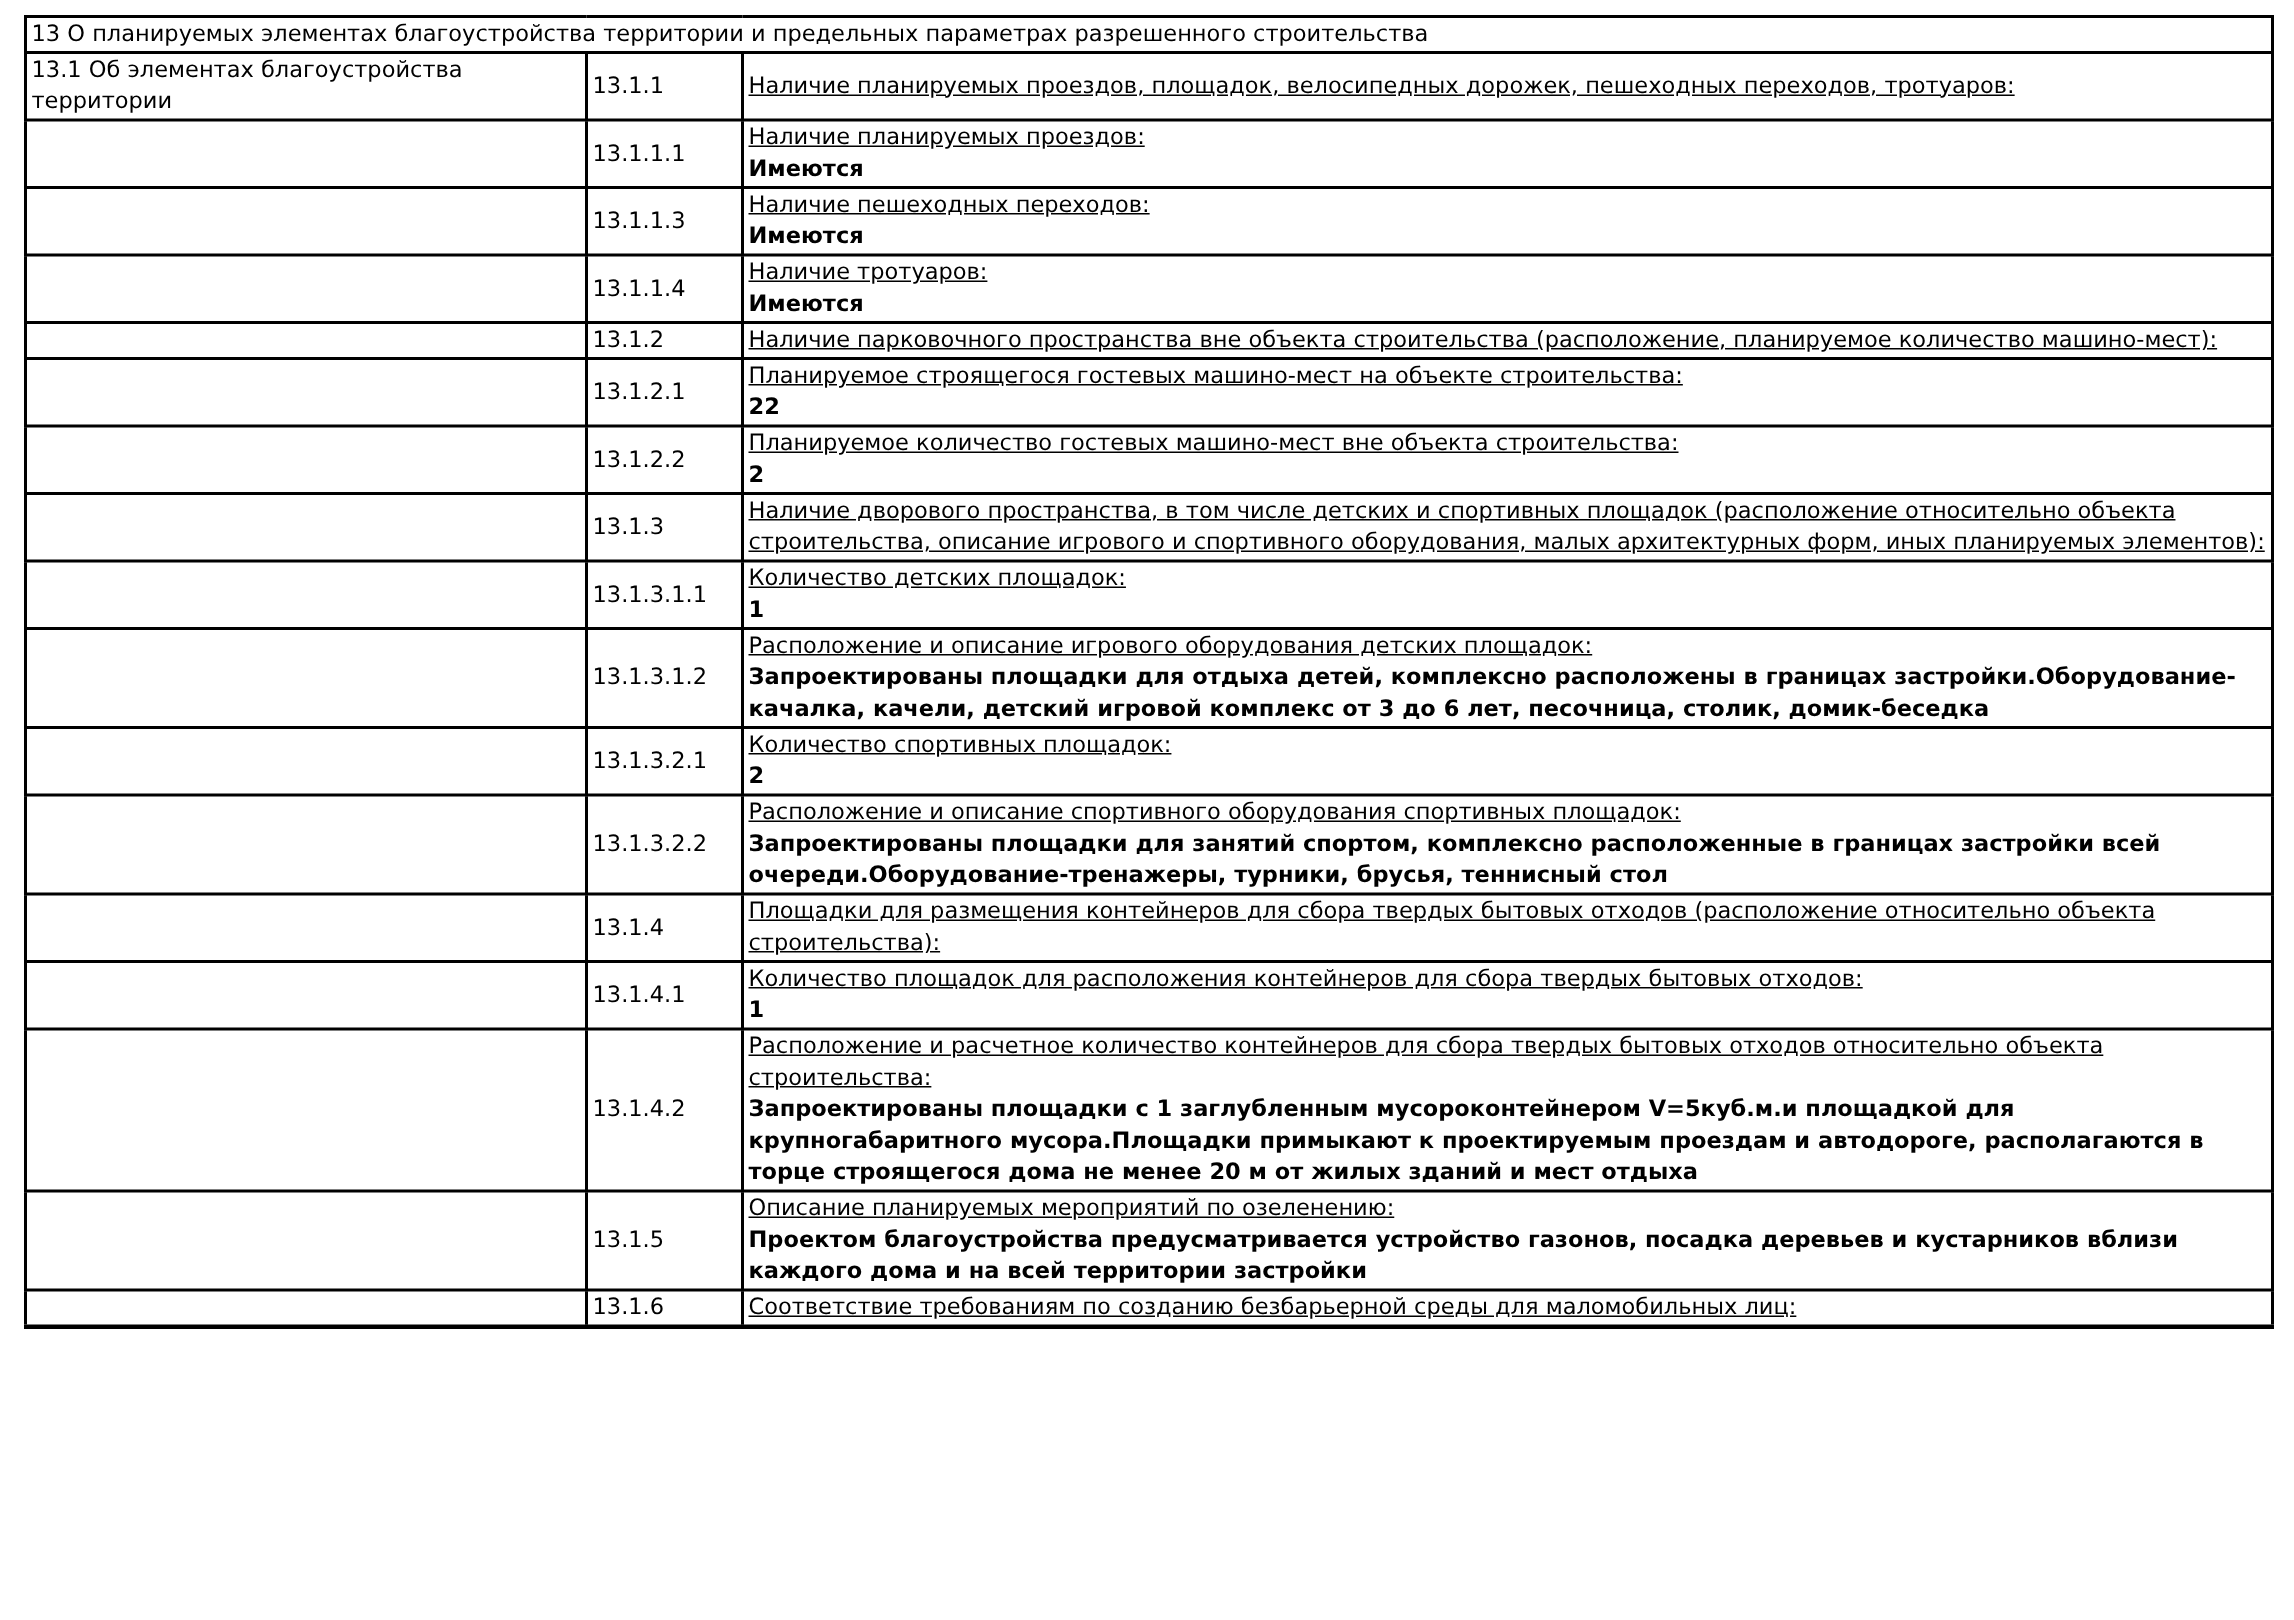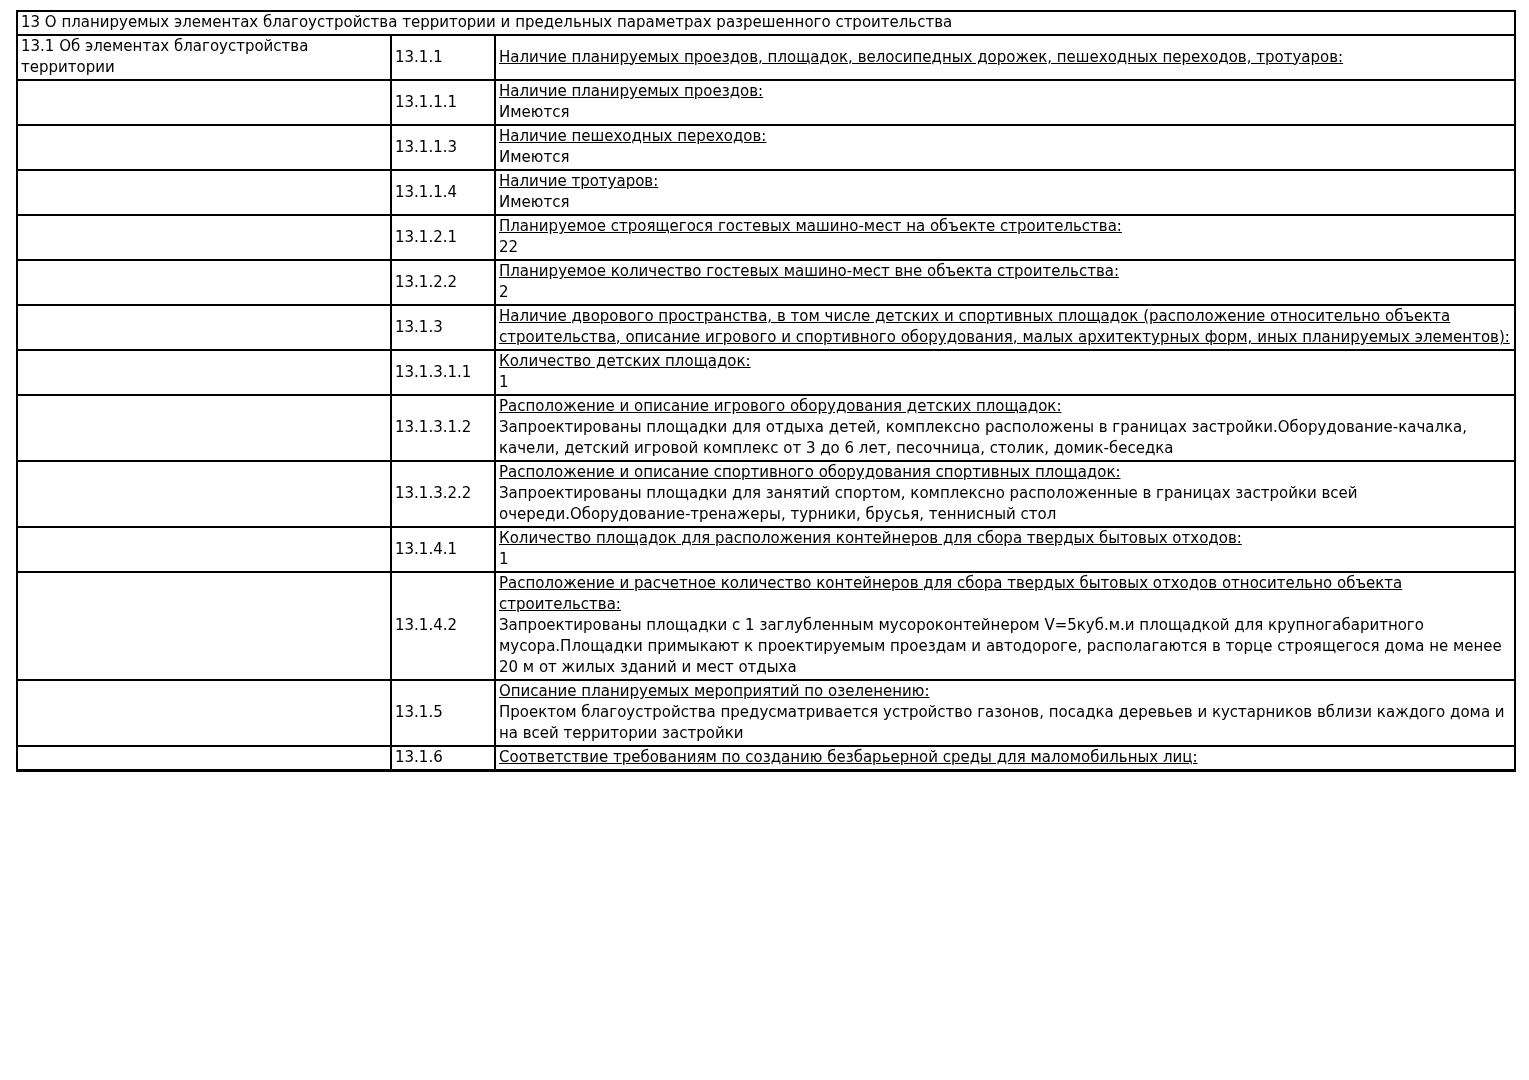--- a/index.html
+++ b/index.html
@@ -31,21 +31,21 @@
     font-size: 15px;
     line-height: 21px;
     overflow: hidden;
     word-wrap: break-word;
   }
   td.hdr-cell   { vertical-align: middle; }
   td.group-cell { vertical-align: top; }
   td.code-cell  { vertical-align: middle; white-space: nowrap; }
   td.desc-cell  { vertical-align: middle; }
   .desc-cell .row-label { font-weight: normal; text-decoration: underline; }
-  .desc-cell .row-value { font-weight: normal; }
+  .desc-cell .row-value { font-weight: bold; }
 </style>
 </head>
 <body>
 
 <div class="page">
   <table class="decl-table">
     <colgroup>
       <col class="w-group">
       <col class="w-code">
       <col class="w-desc">
@@ -85,20 +85,28 @@
 
   <tr>
     <td class="group-cell"></td>
     <td class="code-cell">13.1.1.4</td>
     <td class="desc-cell">
       <div class="row-label">Наличие тротуаров:</div>
       <div class="row-value">Имеются</div>
     </td>
   </tr>
 
+  <tr>
+    <td class="group-cell"></td>
+    <td class="code-cell">13.1.2</td>
+    <td class="desc-cell">
+      <div class="row-label">Наличие парковочного пространства вне объекта строительства (расположение, планируемое количество машино-мест):</div>
+
+    </td>
+  </tr>
 
   <tr>
     <td class="group-cell"></td>
     <td class="code-cell">13.1.2.1</td>
     <td class="desc-cell">
       <div class="row-label">Планируемое строящегося гостевых машино-мест на объекте строительства:</div>
       <div class="row-value">22</div>
     </td>
   </tr>
 
@@ -131,30 +139,46 @@
 
   <tr>
     <td class="group-cell"></td>
     <td class="code-cell">13.1.3.1.2</td>
     <td class="desc-cell">
       <div class="row-label">Расположение и описание игрового оборудования детских площадок:</div>
       <div class="row-value">Запроектированы площадки для отдыха детей, комплексно расположены в границах застройки.Оборудование-качалка, качели, детский игровой комплекс от 3 до 6 лет, песочница, столик, домик-беседка</div>
     </td>
   </tr>
 
+  <tr>
+    <td class="group-cell"></td>
+    <td class="code-cell">13.1.3.2.1</td>
+    <td class="desc-cell">
+      <div class="row-label">Количество спортивных площадок:</div>
+      <div class="row-value">2</div>
+    </td>
+  </tr>
 
   <tr>
     <td class="group-cell"></td>
     <td class="code-cell">13.1.3.2.2</td>
     <td class="desc-cell">
       <div class="row-label">Расположение и описание спортивного оборудования спортивных площадок:</div>
       <div class="row-value">Запроектированы площадки для занятий спортом, комплексно расположенные в границах застройки всей очереди.Оборудование-тренажеры, турники, брусья, теннисный стол</div>
     </td>
   </tr>
 
+  <tr>
+    <td class="group-cell"></td>
+    <td class="code-cell">13.1.4</td>
+    <td class="desc-cell">
+      <div class="row-label">Площадки для размещения контейнеров для сбора твердых бытовых отходов (расположение относительно объекта строительства):</div>
+
+    </td>
+  </tr>
 
   <tr>
     <td class="group-cell"></td>
     <td class="code-cell">13.1.4.1</td>
     <td class="desc-cell">
       <div class="row-label">Количество площадок для расположения контейнеров для сбора твердых бытовых отходов:</div>
       <div class="row-value">1</div>
     </td>
   </tr>
 

